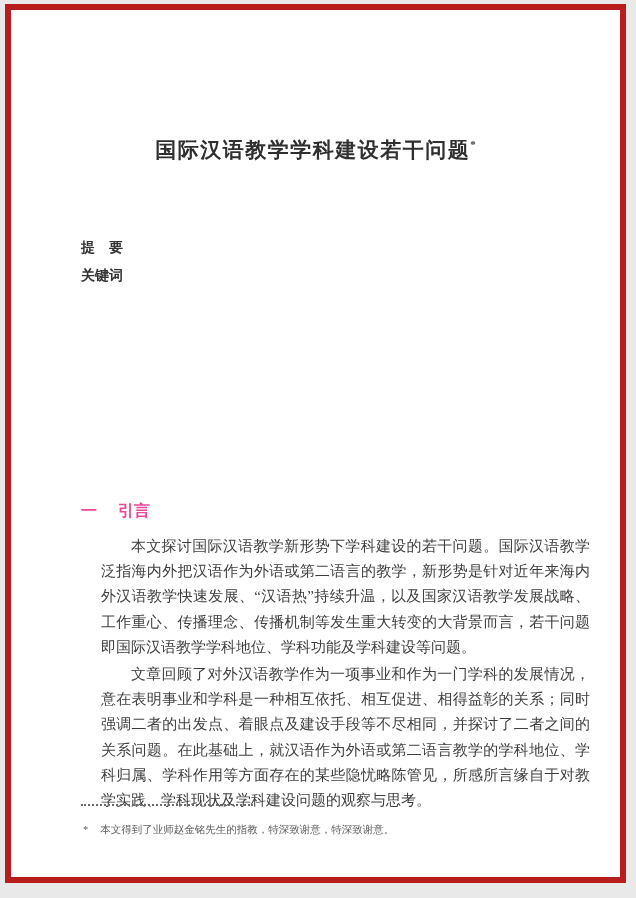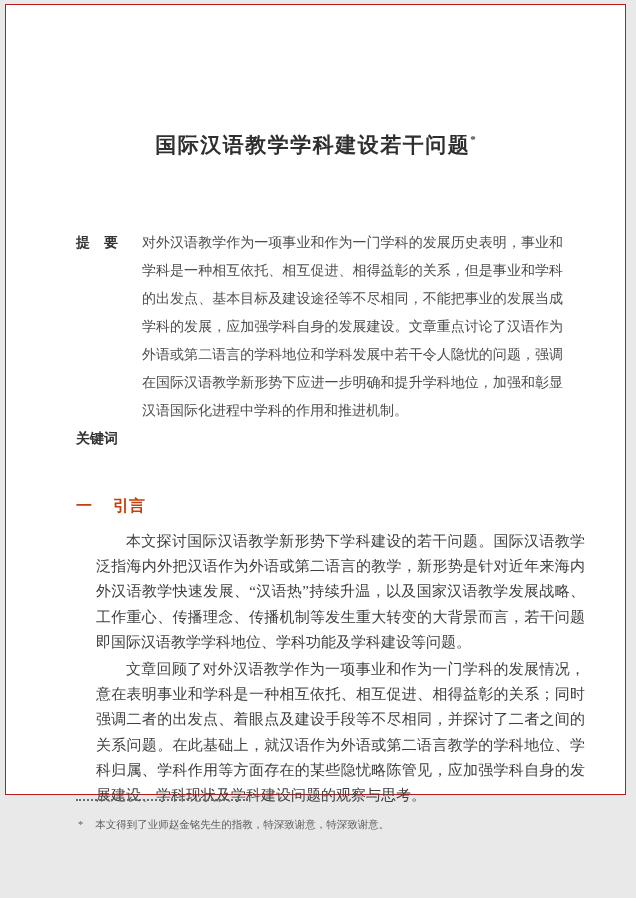--- a/index.html
+++ b/index.html
@@ -12,23 +12,23 @@
     position: relative;
     background: #e9e9e9;
     font-family: "Liberation Serif", "DejaVu Serif", serif;
     overflow: hidden;
   }
   .page {
     position: absolute;
     left: 5px;
     top: 4px;
     width: 621px;
-    height: 791px;
+    height: 879px;
     background: #ffffff;
-    border: 1px solid #b91c1c;
+    border: 6px solid #b91c1c;
     box-sizing: border-box;
   }
   .title {
     position: absolute;
     top: 126px;
     left: 0;
     width: 100%;
     margin: 0;
     text-align: center;
     font-size: 21px;
@@ -73,21 +73,21 @@
   .kw-item + .kw-item {
     margin-left: 22px;
   }
   .section-heading {
     position: absolute;
     top: 491px;
     left: 70px;
     margin: 0;
     font-size: 16px;
     font-weight: bold;
-    color: #c2410c;
+    color: #ec4899;
   }
   .sec-title {
     margin-left: 21px;
   }
   .body-block {
     position: absolute;
     top: 524px;
     left: 70px;
     width: 489px;
     font-size: 15px;
@@ -130,34 +130,33 @@
 
 <div class="page">
 
   <h1 class="title">
     <span>国际汉语教学学科建设若干问题</span><sup>*</sup>
   </h1>
 
   <div class="abstract-block">
     <div class="abstract-row">
       <span class="side-label">提　要</span>
-      <span class="abstract-text">对外汉语教学作为一项事业和作为一门学科的发展历史表明，事业和学科是一种相互依托、相互促进、相得益彰的关系，但是事业和学科的出发点、基本目标及建设途径等不尽相同，不能把事业的发展当成学科的发展，应加强学科自身的发展建设。文章重点讨论了汉语作为外语或第二语言的学科地位和学科发展中若干令人隐忧的问题，强调在国际汉语教学新形势下应进一步明确和提升学科地位，加强和彰显汉语国际化进程中学科的作用和推进机制。</span>
     </div>
     <div class="keywords-row">
       <span class="side-label">关键词</span>
     </div>
   </div>
 
   <h2 class="section-heading">
     <span class="sec-num">一</span><span class="sec-title">引言</span>
   </h2>
 
   <div class="body-block">
     <p>本文探讨国际汉语教学新形势下学科建设的若干问题。国际汉语教学泛指海内外把汉语作为外语或第二语言的教学，新形势是针对近年来海内外汉语教学快速发展、“汉语热”持续升温，以及国家汉语教学发展战略、工作重心、传播理念、传播机制等发生重大转变的大背景而言，若干问题即国际汉语教学学科地位、学科功能及学科建设等问题。</p>
-    <p>文章回顾了对外汉语教学作为一项事业和作为一门学科的发展情况，意在表明事业和学科是一种相互依托、相互促进、相得益彰的关系；同时强调二者的出发点、着眼点及建设手段等不尽相同，并探讨了二者之间的关系问题。在此基础上，就汉语作为外语或第二语言教学的学科地位、学科归属、学科作用等方面存在的某些隐忧略陈管见，应加强学科自身的发展建设、学科现状及学科建设问题的观察与思考。</p>
+    <p>文章回顾了对外汉语教学作为一项事业和作为一门学科的发展情况，意在表明事业和学科是一种相互依托、相互促进、相得益彰的关系；同时强调二者的出发点、着眼点及建设手段等不尽相同，并探讨了二者之间的关系问题。在此基础上，就汉语作为外语或第二语言教学的学科地位、学科归属、学科作用等方面存在的某些隐忧略陈管见，所感所言缘自于对教学实践、学科现状及学科建设问题的观察与思考。</p>
   </div>
 
   <div class="fn-sep"></div>
 
   <div class="footnote">
     <span class="fn-mark">*</span><span>本文得到了业师赵金铭先生的指教，特深致谢意，特深致谢意。</span>
   </div>
 
 </div>
 

